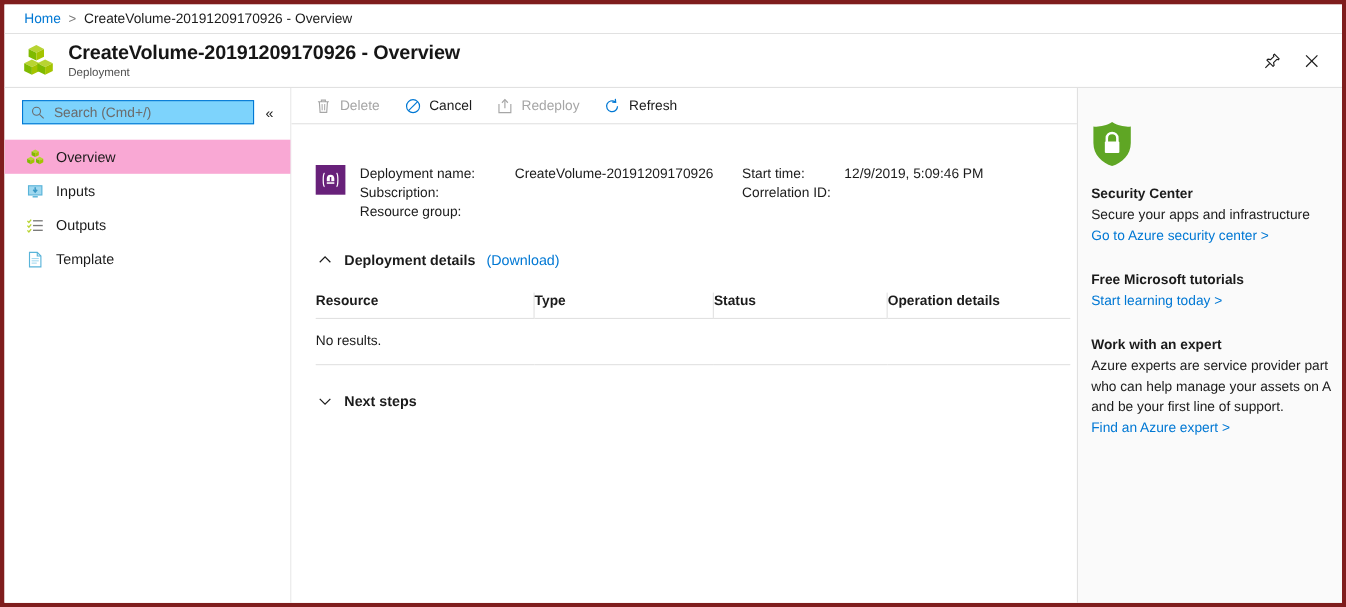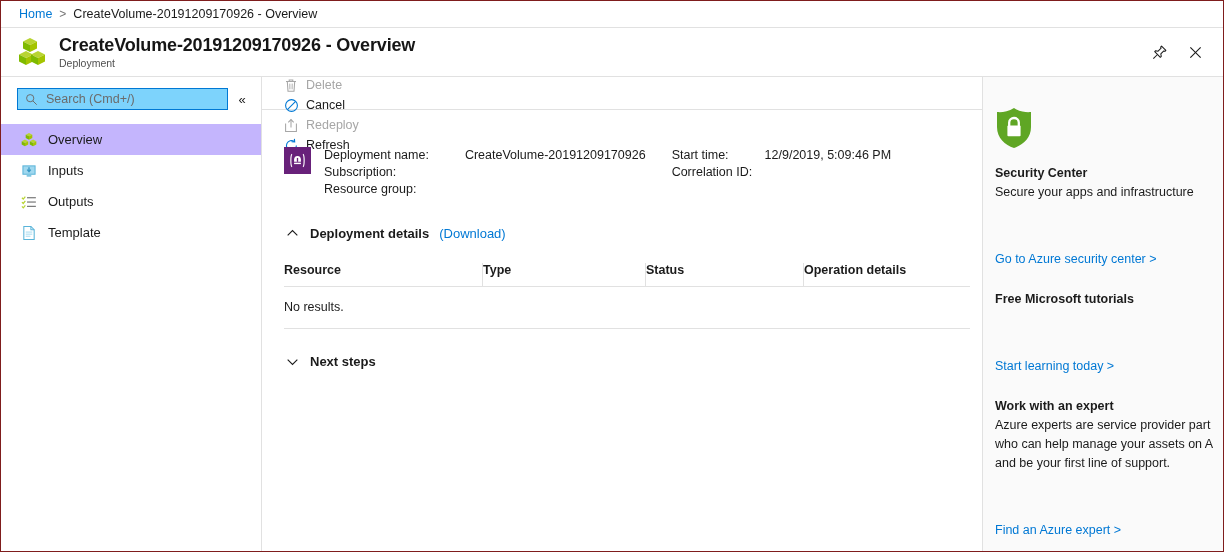--- a/index.html
+++ b/index.html
@@ -9,21 +9,21 @@
   }
   body {
     font-family: "Liberation Sans", sans-serif;
     -webkit-font-smoothing: antialiased;
   }
   .page {
     position: relative;
     width: 1224px;
     height: 552px;
     box-sizing: border-box;
-    border: 1px solid #7f1d1d;
+    border: 4px solid #7f1d1d;
     background: #ffffff;
     overflow: hidden;
     font-size: 13px;
     color: #000000;
   }
 
   
   .breadcrumb {
     height: 27px;
     box-sizing: border-box;
@@ -138,21 +138,21 @@
   .navlist { margin-top: 4px; }
   .navitem {
     height: 31px;
     display: flex;
     align-items: center;
     padding-left: 19px;
     cursor: pointer;
     font-size: 13px;
     color: #1b1b1b;
   }
-  .navitem.selected { background: #c4b5fd; }
+  .navitem.selected { background: #f9a8d4; }
   .navicon {
     width: 17px; height: 17px;
     flex: 0 0 17px;
     margin-right: 11px;
     display: flex; align-items: center; justify-content: center;
   }
 
   
   .mainwrap {
     flex: 1 1 auto;
@@ -164,24 +164,23 @@
     box-sizing: border-box;
     min-width: 0;
     background: #ffffff;
     border-right: 1px solid #e1e1e1;
   }
   .toolbar {
     height: 33px;
     box-sizing: border-box;
     border-bottom: 1px solid #e1e1e1;
     display: flex;
-    align-items: flex-start;
+    align-items: center;
     padding-left: 12px;
     gap: 4px;
-    flex-direction: column;
   }
   .tb-item {
     display: flex;
     align-items: center;
     height: 26px;
     padding: 0 9px;
     cursor: pointer;
     font-size: 12.5px;
     color: #1b1b1b;
     white-space: nowrap;
@@ -309,21 +308,20 @@
     line-height: 19px;
     white-space: nowrap;
   }
   .rp-link {
     font-size: 12.5px;
     color: #0078d4;
     line-height: 19px;
     cursor: pointer;
     white-space: nowrap;
     display: block;
-    margin-top: 48px;
   }
   .rp-block { margin-top: 21px; }
 </style>
 </head>
 <body>
 
 <div class="page">
 
   <div class="breadcrumb">
     <span class="crumb-link">Home</span>

